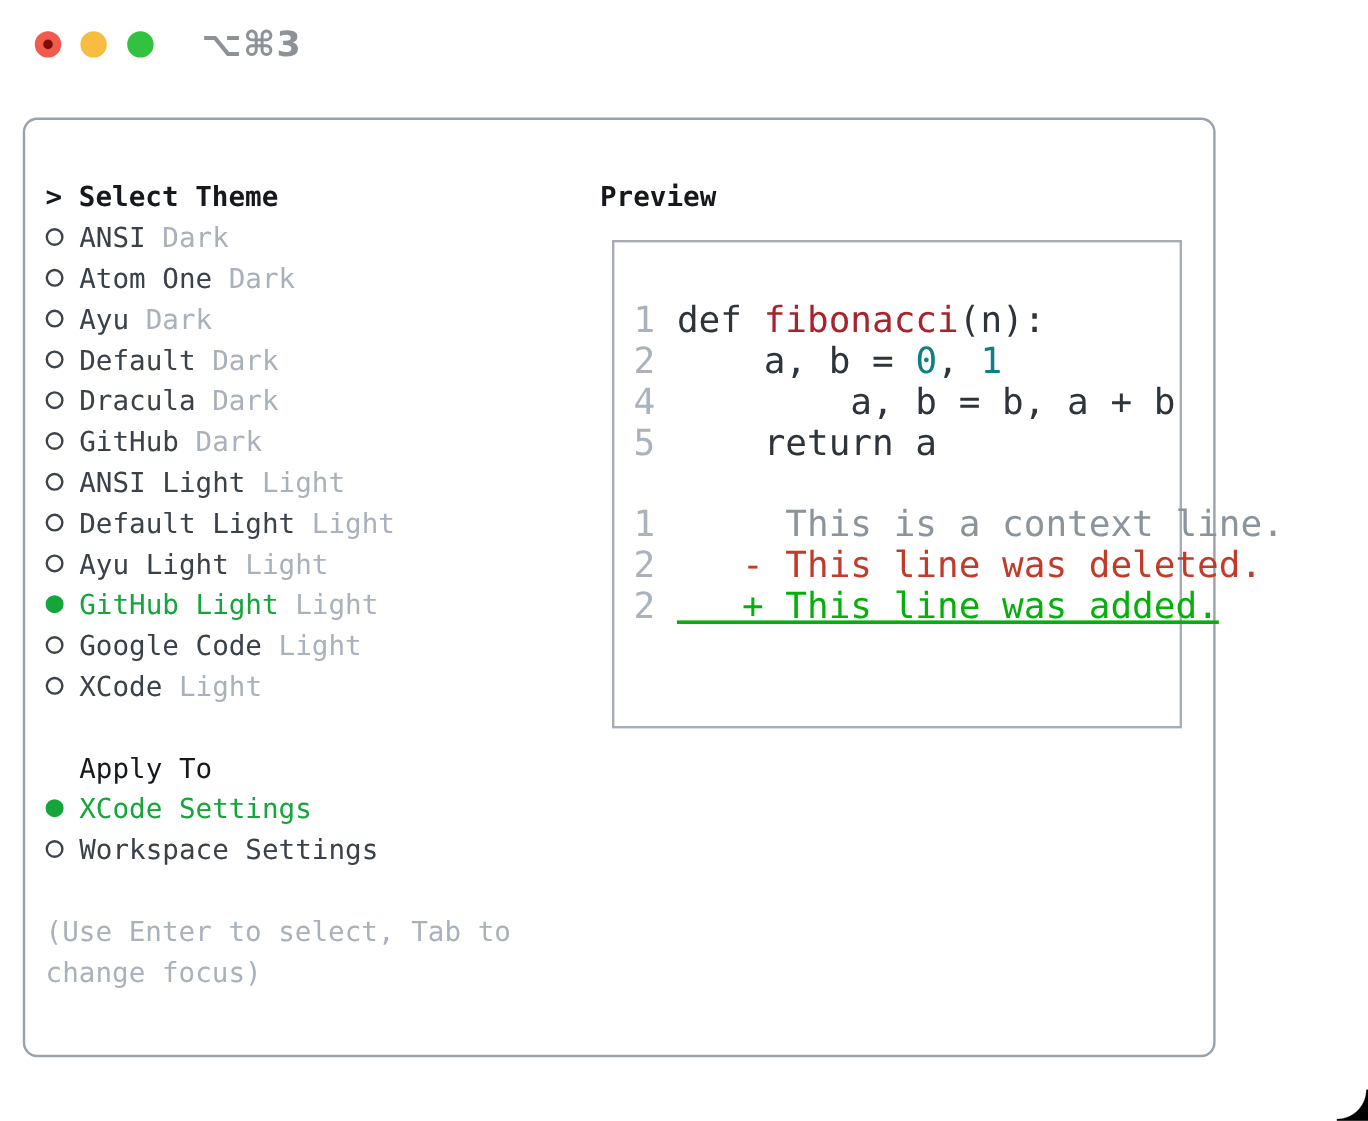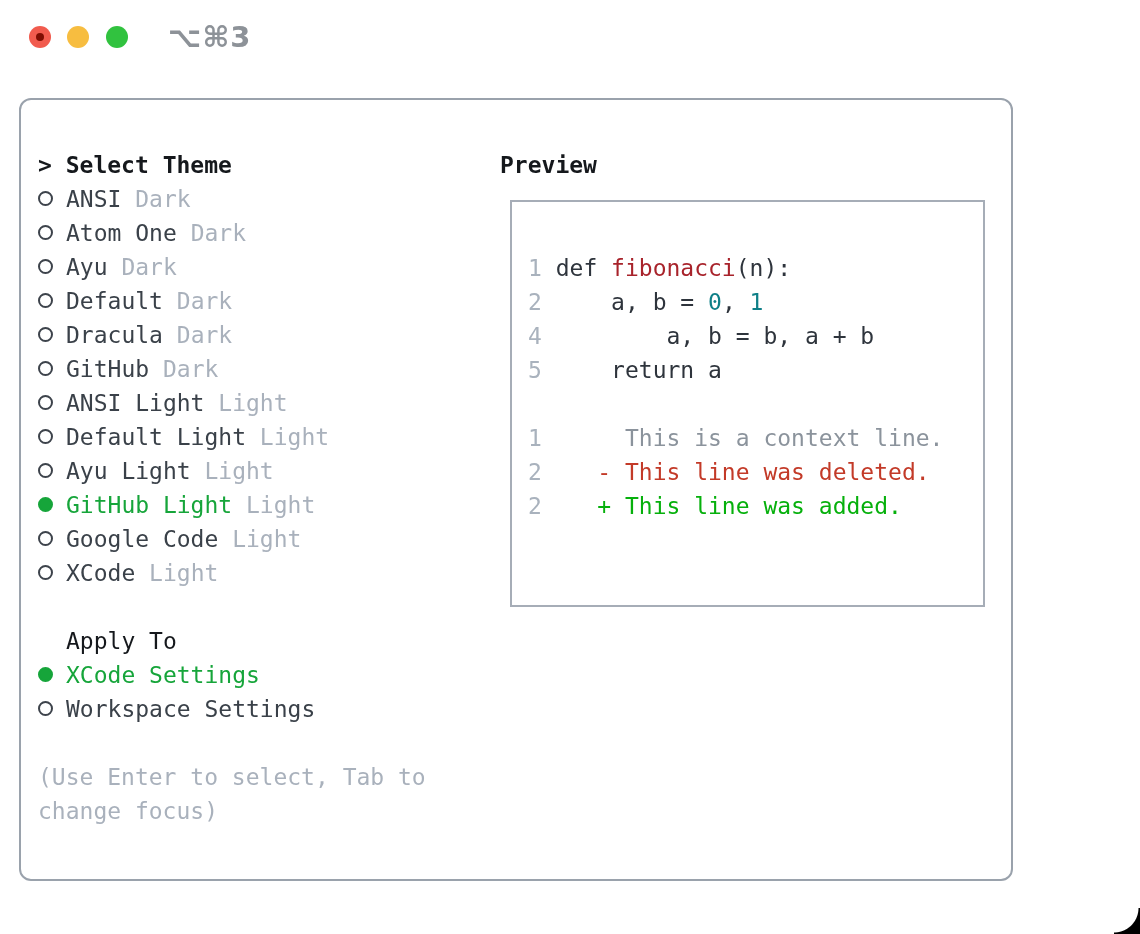--- a/index.html
+++ b/index.html
@@ -41,29 +41,29 @@
   .tvariant{color:var(--muted-gray,#a9b1bc);}
   .indent{padding-left:28px;}
   .hint{color:var(--muted-gray,#a9b1bc);}
   
   .preview-title{position:absolute;left:479px;top:48px;}
   .preview-box{
     position:absolute;left:489px;top:100px;width:471px;height:403px;
     border:2px solid #a6adb7;background:#fff;
   }
   .code{position:absolute;left:16px;top:49px;}
-  .code-line{height:34px;line-height:34px;font-size:23px;white-space:pre;}
+  .code-line{height:34px;line-height:34px;font-size:30px;white-space:pre;}
   .lnum{color:var(--linenum-gray,#a9b2bd);}
   .s-code{color:var(--code-dark,#2e343c);}
   .s-func{color:var(--function-red,#a8232b);}
   .s-num{color:var(--number-teal,#0e7f87);}
   .s-call{color:var(--builtin-blue,#1f8fd0);}
   .s-context{color:var(--context-gray,#8b939c);text-align:right;}
   .s-deleted{color:var(--deleted-red,#c33a28);text-align:center;}
-  .s-added{color:var(--added-green,#06b00c);}
+  .s-added{color:var(--added-green,#06b00c);text-decoration:underline;}
   
   .corner-br{
     position:absolute;right:0;bottom:0;width:26px;height:26px;
     background:radial-gradient(circle at 0 0, #ffffff 24px, #000000 25px);
   }
 </style>
 </head>
 <body style="--accent-green: #16a53a; --added-green: #06b00c; --deleted-red: #c33a28; --function-red: #a8232b; --number-teal: #0e7f87; --builtin-blue: #1f8fd0; --context-gray: #8b939c; --muted-gray: #a9b1bc; --linenum-gray: #a9b2bd; --text-dark: #3a4149; --code-dark: #2e343c; --header-black: #15181c; --border-gray: #9aa2ac; --traffic-red: #f15b4e; --traffic-yellow: #f7bd40; --traffic-green: #31c23f;">
 
 <div>

